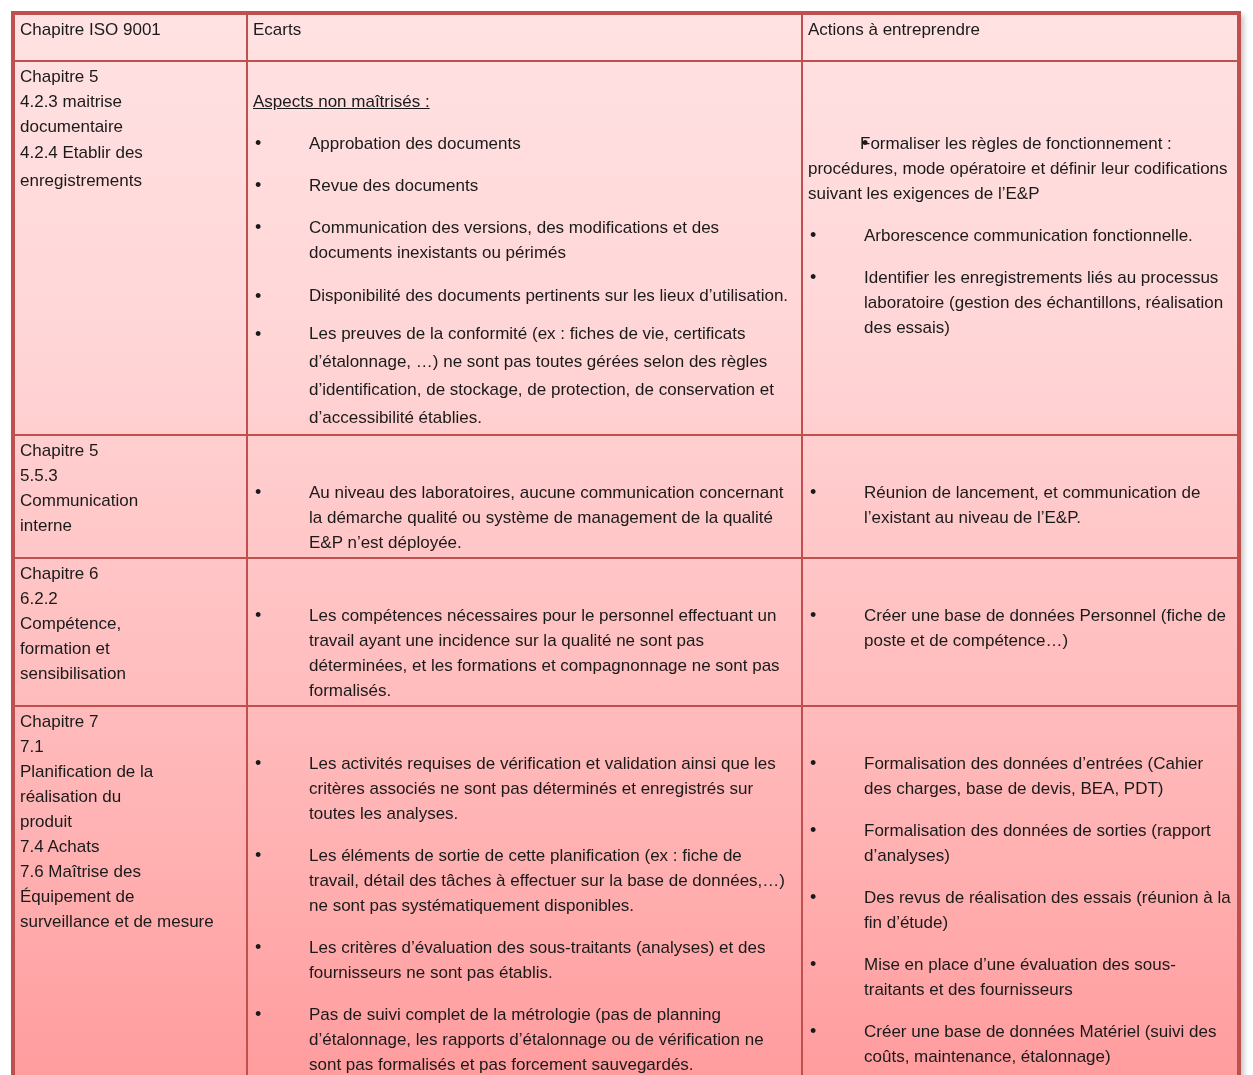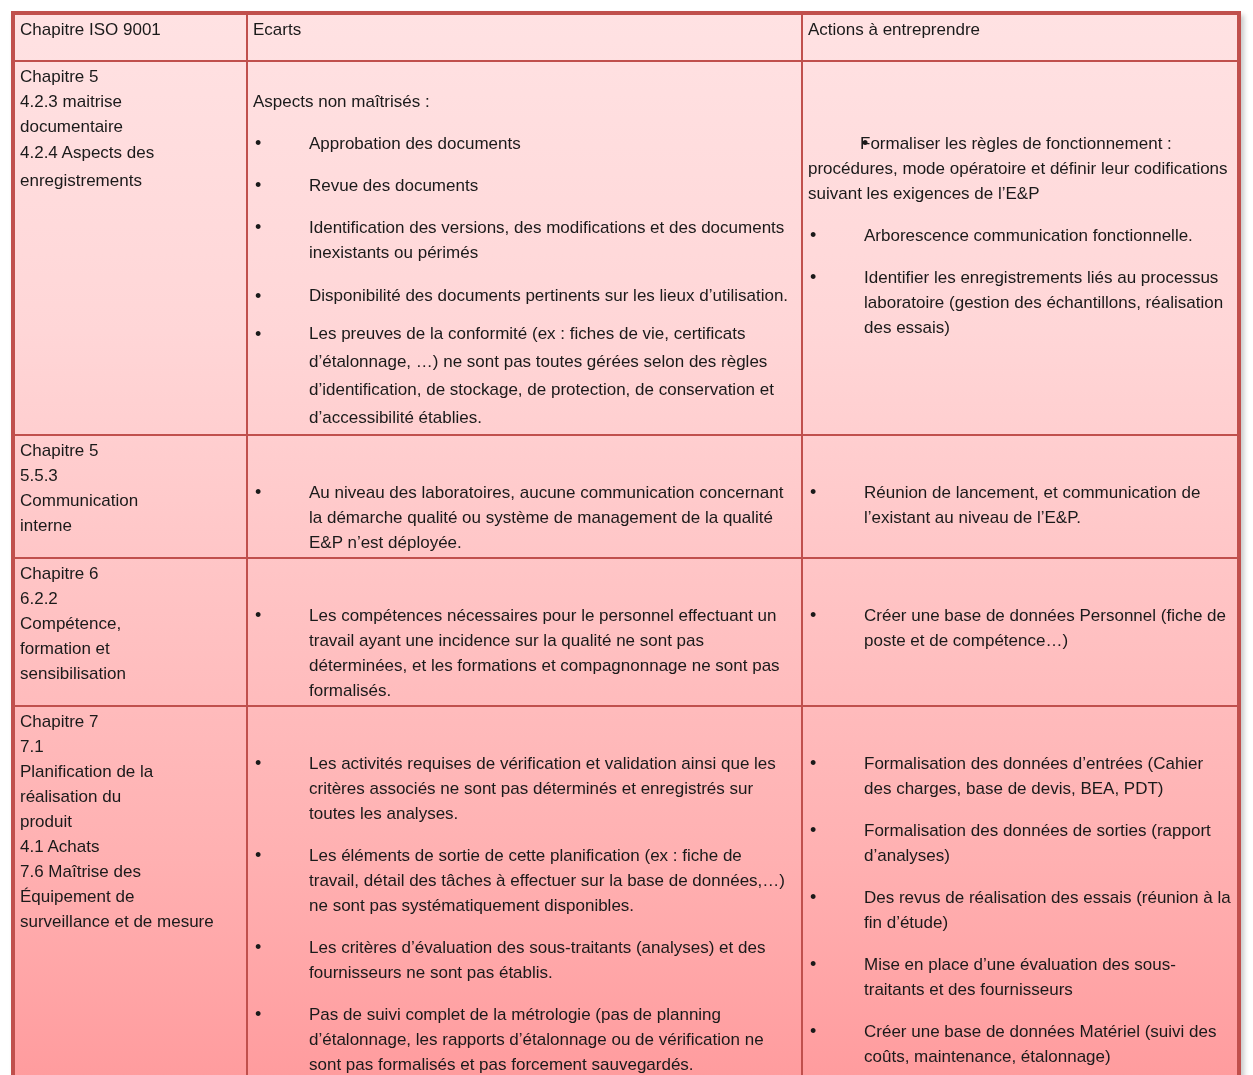--- a/index.html
+++ b/index.html
@@ -16,21 +16,21 @@
   td { border: 2px solid #c0504d; vertical-align: top; padding: 2px 5px; font-size: 17px; line-height: 25px; }
   tr.header td { height: 41px; }
   col.c1 { width: 233px; }
   col.c2 { width: 555px; }
   col.c3 { width: auto; }
   .chap-line { display: block; }
   ul.bul { list-style: none; margin: 0; padding: 0; }
   ul.bul li { position: relative; padding-left: 56px; margin-top: 17px; }
   ul.bul li::before { content: "\2022"; position: absolute; left: 2px; top: 0; font-size: 18px; }
   .spacer { height: 25px; }
-  .intro { display:block; }
+  .intro { display:block;text-decoration:underline; }
   .tall li.loose { line-height: 28px; }
 </style>
 </head>
 <body>
 
 <div class="table-wrap">
 <table>
   <colgroup>
         <col class="c1">
         <col class="c2">
@@ -41,30 +41,30 @@
     <td>Chapitre ISO 9001</td>
     <td>Ecarts</td>
     <td>Actions à entreprendre</td>
   </tr>
 
   <tr style="height:351px">
     <td>
       <span class="chap-line">Chapitre 5</span>
       <span class="chap-line">4.2.3 maitrise</span>
       <span class="chap-line">documentaire</span>
-      <span class="chap-line" style="line-height:28px">4.2.4 Aspects des</span>
+      <span class="chap-line" style="line-height:28px">4.2.4 Etablir des</span>
       <span class="chap-line" style="line-height:28px">enregistrements</span>
     </td>
     <td>
       <div class="spacer"></div>
       <span class="intro">Aspects non maîtrisés :</span>
       <ul class="bul tall">
         <li>Approbation des documents</li>
         <li>Revue des documents</li>
-        <li>Identification des versions, des modifications et des documents inexistants ou périmés</li>
+        <li>Communication des versions, des modifications et des documents inexistants ou périmés</li>
         <li class="loose">Disponibilité des documents pertinents sur les lieux d’utilisation.</li>
         <li class="loose" style="margin-top:10px">Les preuves de la conformité (ex : fiches de vie, certificats d’étalonnage, …) ne sont pas toutes gérées selon des règles d’identification, de stockage, de protection, de conservation et d’accessibilité établies.</li>
       </ul>
     </td>
     <td>
       <div class="spacer" style="height:50px"></div>
       <ul class="bul">
         <li style="padding-left:0;text-indent:52px">Formaliser les règles de fonctionnement : procédures, mode opératoire et définir leur codifications suivant les exigences de l’E&amp;P</li>
         <li>Arborescence communication fonctionnelle.</li>
         <li>Identifier les enregistrements liés au processus laboratoire (gestion des échantillons, réalisation des essais)</li>
@@ -115,21 +115,21 @@
     </td>
   </tr>
 
   <tr style="height:355px">
     <td>
       <span class="chap-line">Chapitre 7</span>
       <span class="chap-line">7.1</span>
       <span class="chap-line">Planification de la</span>
       <span class="chap-line">réalisation du</span>
       <span class="chap-line">produit</span>
-      <span class="chap-line">4.1 Achats</span>
+      <span class="chap-line">7.4 Achats</span>
       <span class="chap-line">7.6 Maîtrise des</span>
       <span class="chap-line">Équipement de</span>
       <span class="chap-line">surveillance et de mesure</span>
     </td>
     <td>
       <div class="spacer"></div>
       <ul class="bul">
         <li>Les activités requises de vérification et validation ainsi que les critères associés ne sont pas déterminés et enregistrés sur toutes les analyses.</li>
         <li>Les éléments de sortie de cette planification (ex : fiche de travail, détail des tâches à effectuer sur la base de données,…) ne sont pas systématiquement disponibles.</li>
         <li>Les critères d’évaluation  des sous-traitants (analyses) et des fournisseurs ne sont pas établis.</li>

